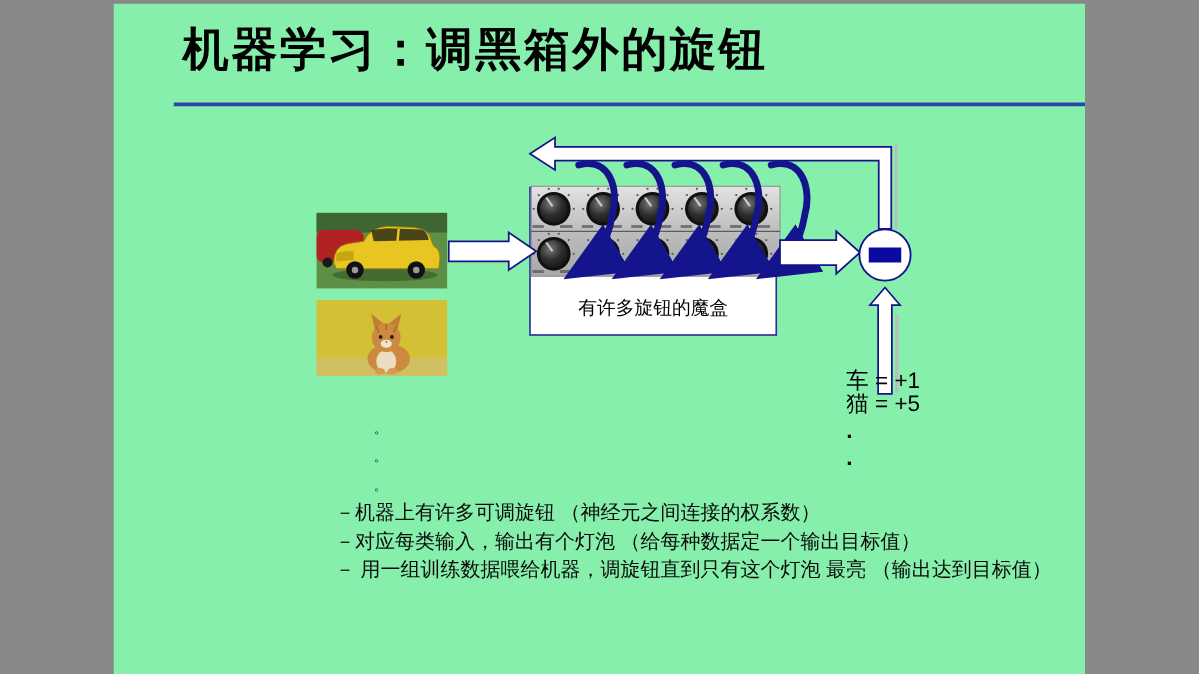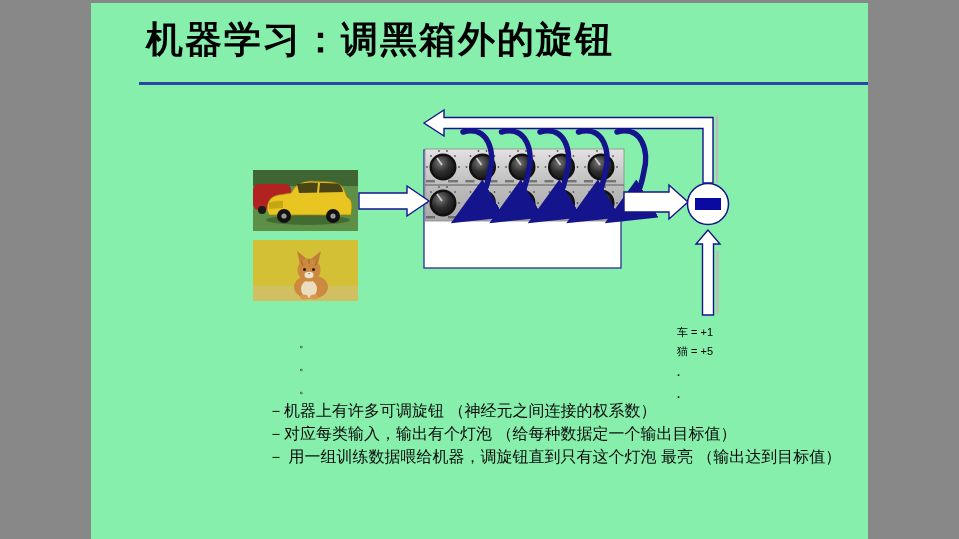--- a/index.html
+++ b/index.html
@@ -17,21 +17,21 @@
     background:#2b45a7;
   }
   .photo{position:absolute;width:105px;height:61px;overflow:hidden;}
   .photo-car{left:162px;top:167px;}
   .photo-cat{left:162px;top:237px;}
   .diagram-svg{position:absolute;left:0;top:0;width:959px;height:539px;}
   .box-label{
     position:absolute;left:333px;top:234px;width:197px;
     text-align:center;font-size:15px;color:#000;
   }
-  .targets{position:absolute;left:586px;top:320px;font-size:11px;color:#000;}
+  .targets{position:absolute;left:586px;top:292px;font-size:18px;color:#000;}
   .targets .t-line{height:19px;line-height:19px;}
   .targets .t-dot{height:22px;line-height:22px;font-weight:bold;}
   .targets .t-dot:first-of-type{margin-top:10px;}
   .ellipsis-col{position:absolute;left:208px;top:329px;font-size:11px;color:#222;}
   .ellipsis-col div{height:23px;line-height:23px;}
   .bullets{position:absolute;left:177px;top:396px;width:700px;font-size:16px;color:#0a0a0a;}
   .bullets div{height:23px;line-height:23px;white-space:nowrap;}
 </style>
 </head>
 <body>
@@ -141,20 +141,21 @@
       <path d="M48,21 L50,26 M56,19 L56,24 M64,21 L62,26" stroke="#a96a28" stroke-width="1.2" fill="none"></path>
       <circle cx="51.5" cy="29.5" r="1.5" fill="#241505"></circle>
       <circle cx="60.5" cy="29.5" r="1.5" fill="#241505"></circle>
       <ellipse cx="56" cy="35" rx="4.5" ry="3.2" fill="#f0e4cc"></ellipse>
       <polygon points="55,33 57,33 56,34.6" fill="#a25555"></polygon>
       <ellipse cx="51" cy="57" rx="4" ry="2.6" fill="#d99a50"></ellipse>
       <ellipse cx="61" cy="57" rx="4" ry="2.6" fill="#d99a50"></ellipse>
     </svg>
   </div>
 
+  <div class="box-label">有许多旋钮的魔盒</div>
 
   <div class="targets">
     <div class="t-line">车 = +1</div>
     <div class="t-line">猫 = +5</div>
     <div class="t-dot">.</div>
     <div class="t-dot">.</div>
   </div>
 
   <div class="ellipsis-col">
     <div>。</div>

